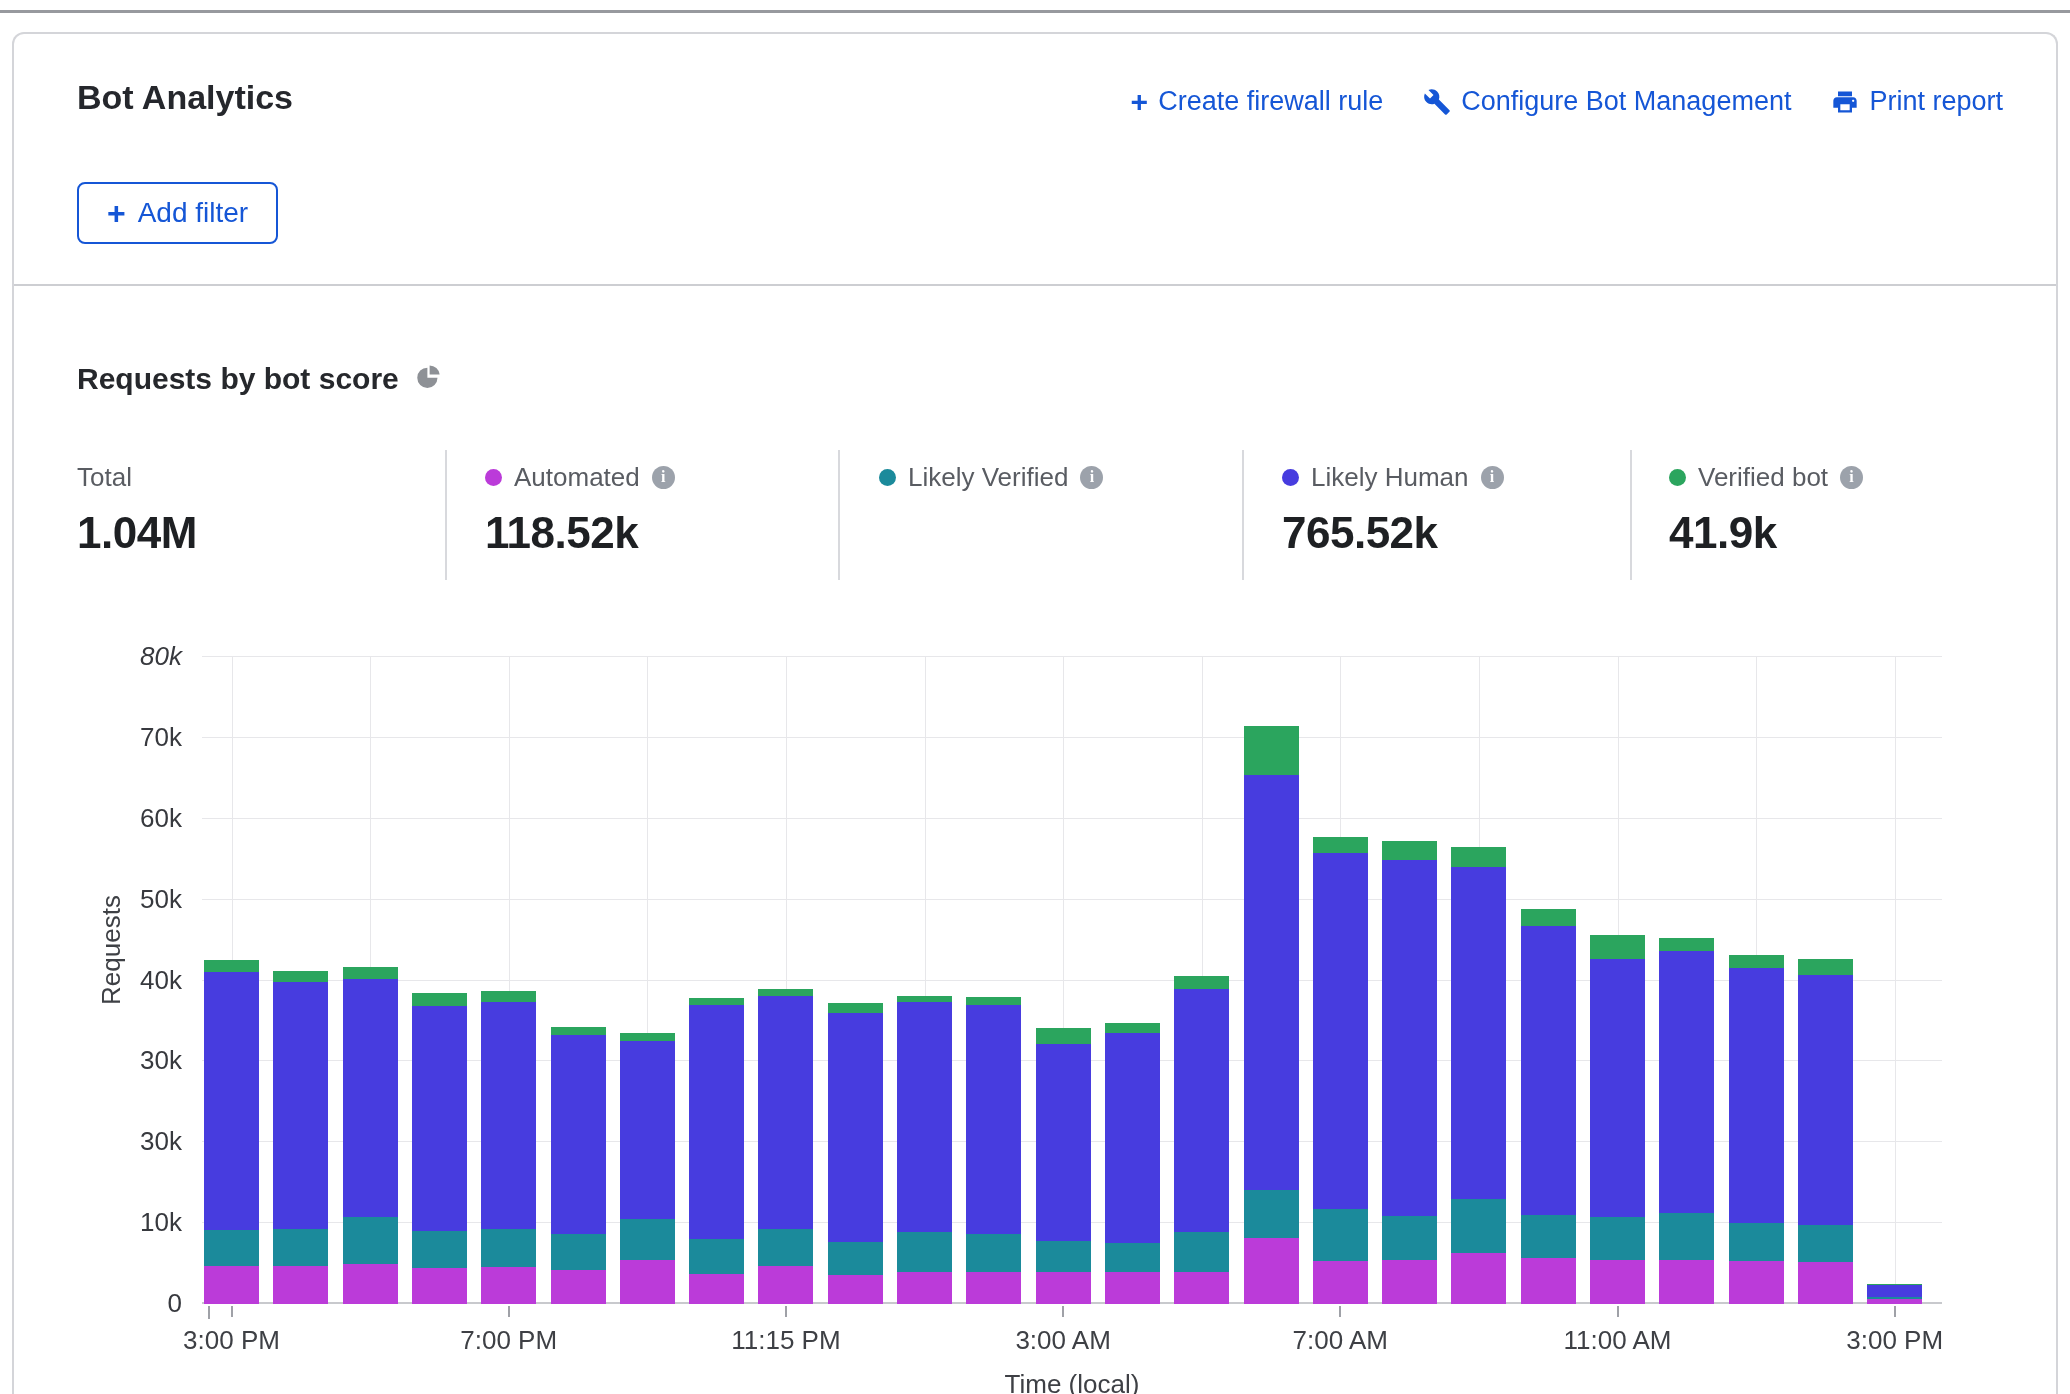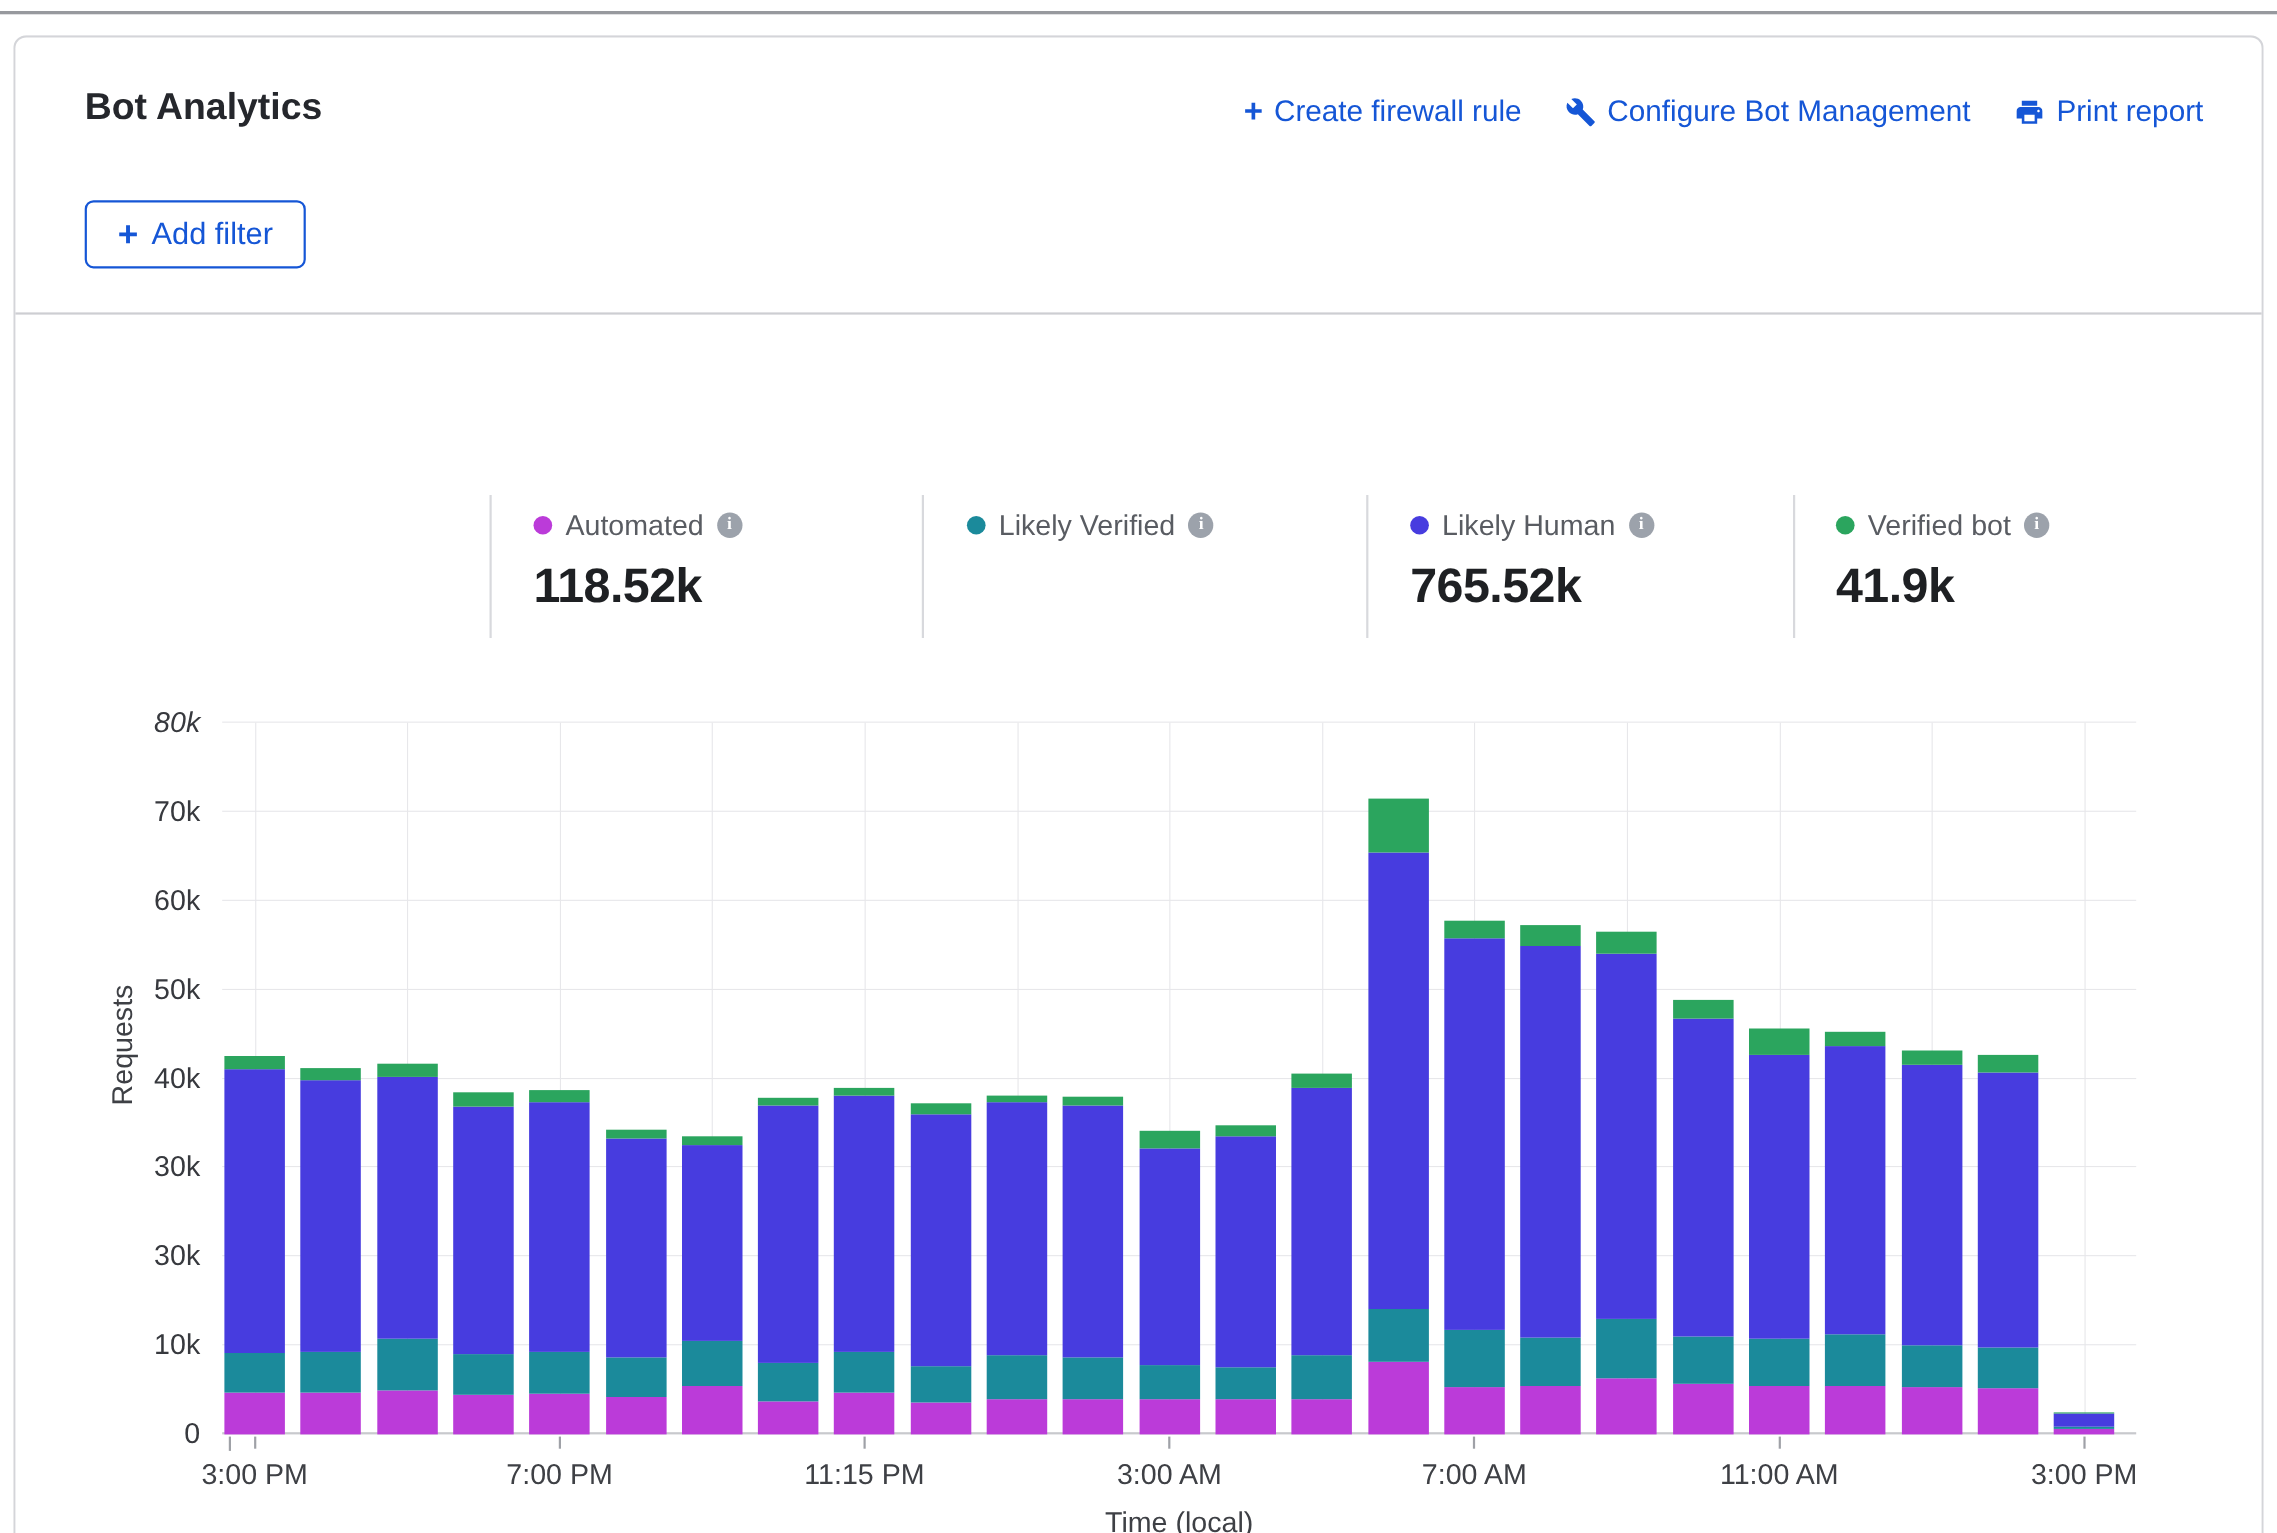--- a/index.html
+++ b/index.html
@@ -95,21 +95,36 @@
     </div>
 
     <button class="add-filter-btn">
       <span class="plus-glyph">+</span>
       <span>Add filter</span>
     </button>
 
 
     <div class="divider"></div>
 
-
+    <div class="section-heading">
+      <span>Requests by bot score</span>
+      <span>
+        <svg width="27" height="27" viewBox="0 0 24 24">
+          <path fill="#8e9196" d="M11 5a9 9 0 1 0 9 9h-9z"></path>
+          <path fill="#8e9196" d="M13 3a9 9 0 0 1 8.9 8h-8.9z"></path>
+        </svg>
+      </span>
+    </div>
+
+    <div class="stat" style="left:63px">
+      <div class="stat-head">
+          <span class="stat-label">Total</span>
+        </div>
+      <div class="stat-value">1.04M</div>
+    </div>
     <div class="stat-sep" style="left:431px"></div>
     <div class="stat" style="left:471px">
       <div class="stat-head">
         <span class="stat-dot" style="background: rgb(187, 59, 217);"></span>
         <span class="stat-label">Automated</span>
         <span class="info-icon">i</span>
       </div>
       <div class="stat-value">118.52k</div>
     </div>
     <div class="stat-sep" style="left:824px"></div>

